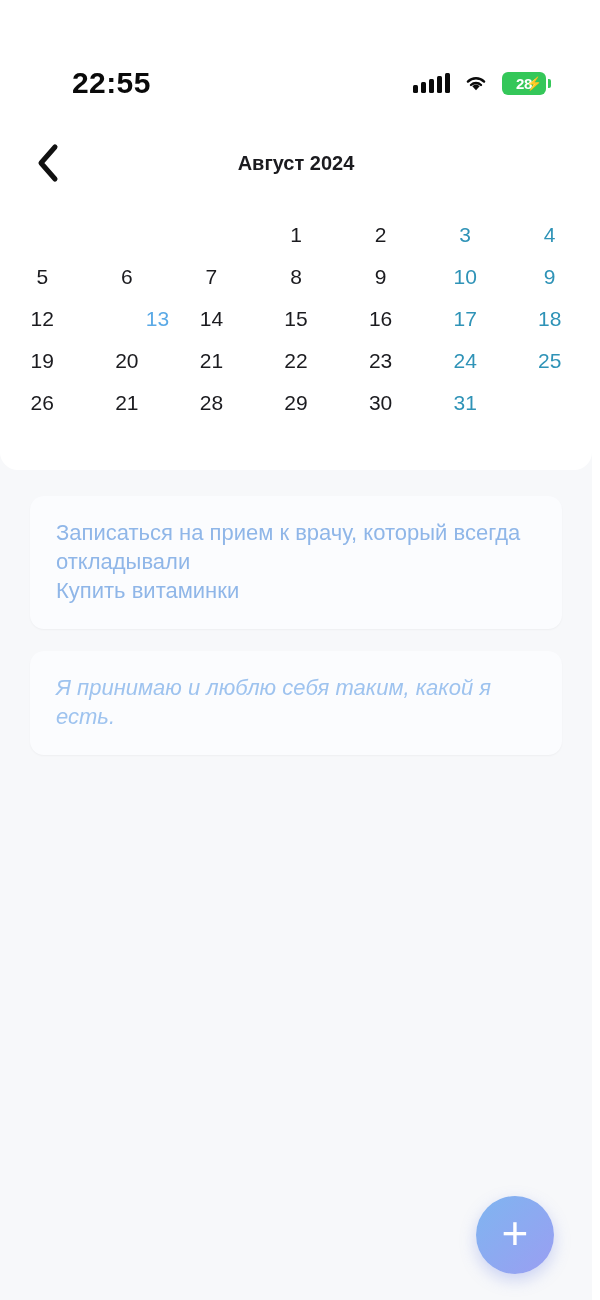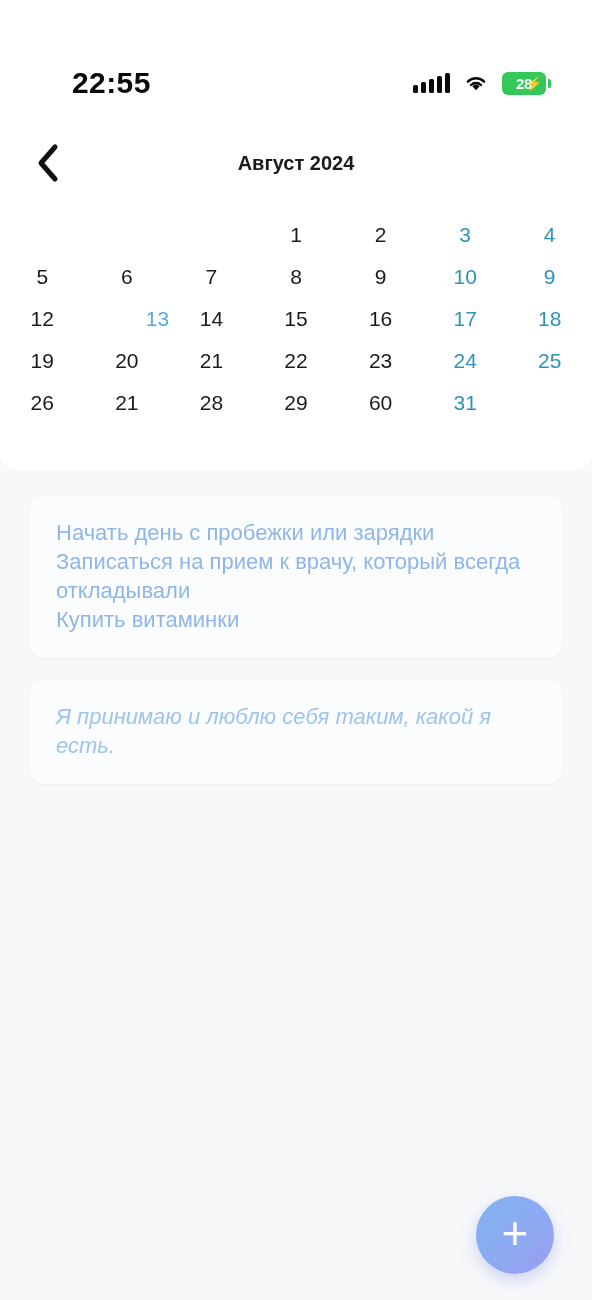--- a/index.html
+++ b/index.html
@@ -280,29 +280,28 @@
       <div class="cal-cell">22</div>
       <div class="cal-cell">23</div>
       <div class="cal-cell weekend">24</div>
       <div class="cal-cell weekend">25</div>
     </div>
     <div class="cal-row">
       <div class="cal-cell">26</div>
       <div class="cal-cell">21</div>
       <div class="cal-cell">28</div>
       <div class="cal-cell">29</div>
-      <div class="cal-cell">60</div>
+      <div class="cal-cell">30</div>
       <div class="cal-cell weekend">31</div>
       <div class="cal-cell empty"></div>
     </div>
   </div>
 
   <div class="content">
     <div class="card tasks">
-      <div class="card-line">Начать день с пробежки или зарядки</div>
       <div class="card-line">Записаться на прием к врачу, который всегда откладывали</div>
       <div class="card-line">Купить витаминки</div>
     </div>
     <div class="card affirm">
       <div class="card-line">Я принимаю и люблю себя таким, какой я есть.</div>
     </div>
   </div>
 
   <button class="fab">
     <span class="fab-plus">+</span>

